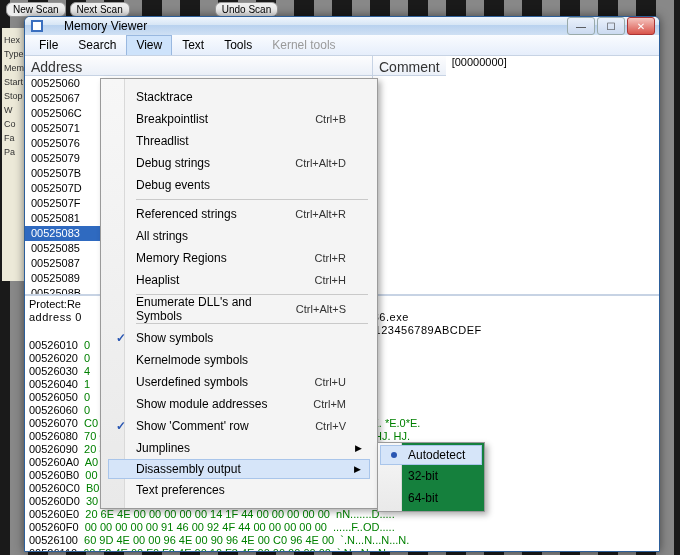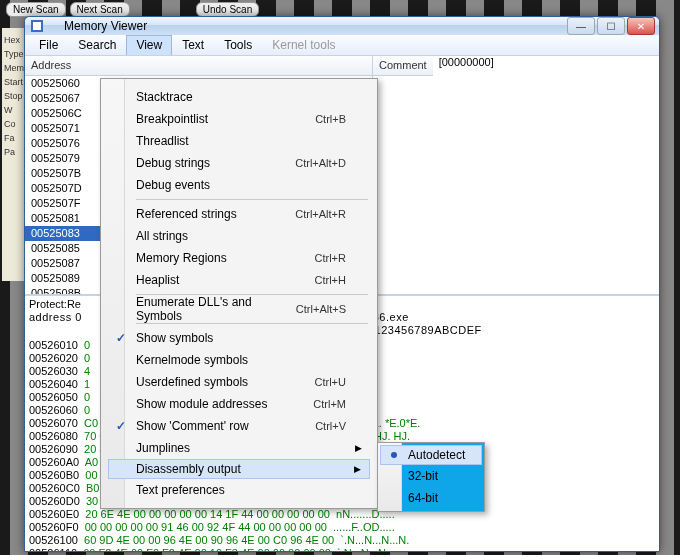--- a/index.html
+++ b/index.html
@@ -25,21 +25,21 @@
 
 .menubar { height: 22px; background: linear-gradient(#fafcff,#e6eefb); border-bottom: 1px solid #c7d3e4; display: flex; padding-left: 4px; font-size: 12px; }
 .menubar .mi { padding: 3px 10px; cursor: default; }
 .menubar .mi.open { background: #cee3fb; border: 1px solid #99b8e0; border-bottom: none; padding: 2px 9px; }
 .menubar .mi.disabled { color: #9a9a9a; }
 
 .body { flex: 1; display: flex; flex-direction: column; background: #fff; position: relative; }
 .panel-top { display: flex; height: 240px; border-bottom: 2px solid #c7d3e4; }
 .addr-col { width: 348px; border-right: 1px solid #c7d3e4; display:flex; flex-direction:column; }
 .comm-col { flex: 1; display:flex; flex-direction:row; }
-.col-head { height: 20px; background: linear-gradient(#fdfdfe,#ebf0f8); border-bottom: 1px solid #c7d3e4; font-size: 11px; padding: 3px 6px; color:#333; }
+.col-head { height: 20px; background: linear-gradient(#fdfdfe,#ebf0f8); border-bottom: 1px solid #c7d3e4; font-size: 14px; padding: 3px 6px; color:#333; }
 .addr-list { flex:1; overflow: hidden; font-size: 11px; font-family: Tahoma, sans-serif; }
 .addr-row { padding: 0 6px; height: 15px; line-height: 15px; }
 .addr-row.sel { background: #2f6ac0; color: #fff; }
 .comm-body { flex:1; font-size:11px; padding: 0 6px; }
 
 .hex-panel { flex:1; background:#fff; font-family: "Courier New", monospace; font-size: 11px; line-height: 13px; overflow:hidden; }
 .hex-header { color:#000; padding: 2px 4px; }
 .hex-header .row2 { letter-spacing: 0.5px; }
 .hex-line { white-space: pre; padding: 0 4px; color: #008000; }
 .hex-line .k { color:#000; }
@@ -47,35 +47,35 @@
 
 .dropdown { position: absolute; top: 22px; left: 75px; width: 278px; background: #f4f4f4; border: 1px solid #9a9a9a; box-shadow: 3px 3px 6px rgba(0,0,0,0.3); font-size: 12px; padding: 7px; }
 .dropdown .m { display:flex; align-items:center; height: 22px; padding: 0 24px 0 28px; position:relative; cursor:default; }
 .dropdown .m .chk { position:absolute; left:8px; color:#2956b2; font-weight:bold; }
 .dropdown .m .sc { margin-left:auto; color:#333; font-size:11px;text-align:right; }
 .dropdown .m .arrow { position:absolute; right:8px; font-size:9px; }
 .dropdown .m.hover { background:#d6e5f9; border:1px solid #a9c5ea; padding: 0 23px 0 27px; height:20px; }
 .dropdown .sep { height:1px; background:#c9c9c9; margin:3px 2px 3px 28px; }
 .gutter { position:absolute; left:0; top:0; bottom:0; width:24px; background:linear-gradient(#f7f7f7,#e9e9e9); border-right:1px solid #d9d9d9; }
 
-.submenu { position:absolute; top: 386px; left: 352px; width: 108px; background:#0ea5e9; border:1px solid #9a9a9a; box-shadow:3px 3px 6px rgba(0,0,0,0.3); font-size:12px; padding:2px; }
+.submenu { position:absolute; top: 386px; left: 352px; width: 108px; background:#15803d; border:1px solid #9a9a9a; box-shadow:3px 3px 6px rgba(0,0,0,0.3); font-size:12px; padding:2px; }
 .submenu .m { display:flex; align-items:center; height:22px; padding:0 8px 0 28px; position:relative; }
 .submenu .m.hover { background:#d6e5f9; border:1px solid #a9c5ea; padding:0 7px 0 27px; height:20px; }
 .submenu .m.hover .dot { position:absolute; left:10px; width:6px; height:6px; background:#2956b2; border-radius:50%; }
 .submenu .gutter { width:24px; }
 </style>
 </head>
 <body>
 
 <div class="bg-pipes"></div>
 
 <div class="bg-btns">
   <button>New Scan</button>
   <button>Next Scan</button>
-  <button style="margin-left:62px">Undo Scan</button>
+  <button style="margin-left:81px">Undo Scan</button>
 </div>
 <div class="bg-labels">
   <div>Hex</div>
   <div>Type</div>
   <div>Mem</div>
   <div>Start</div>
   <div>Stop</div>
   <div>W</div>
   <div>Co</div>
   <div>Fa</div>

